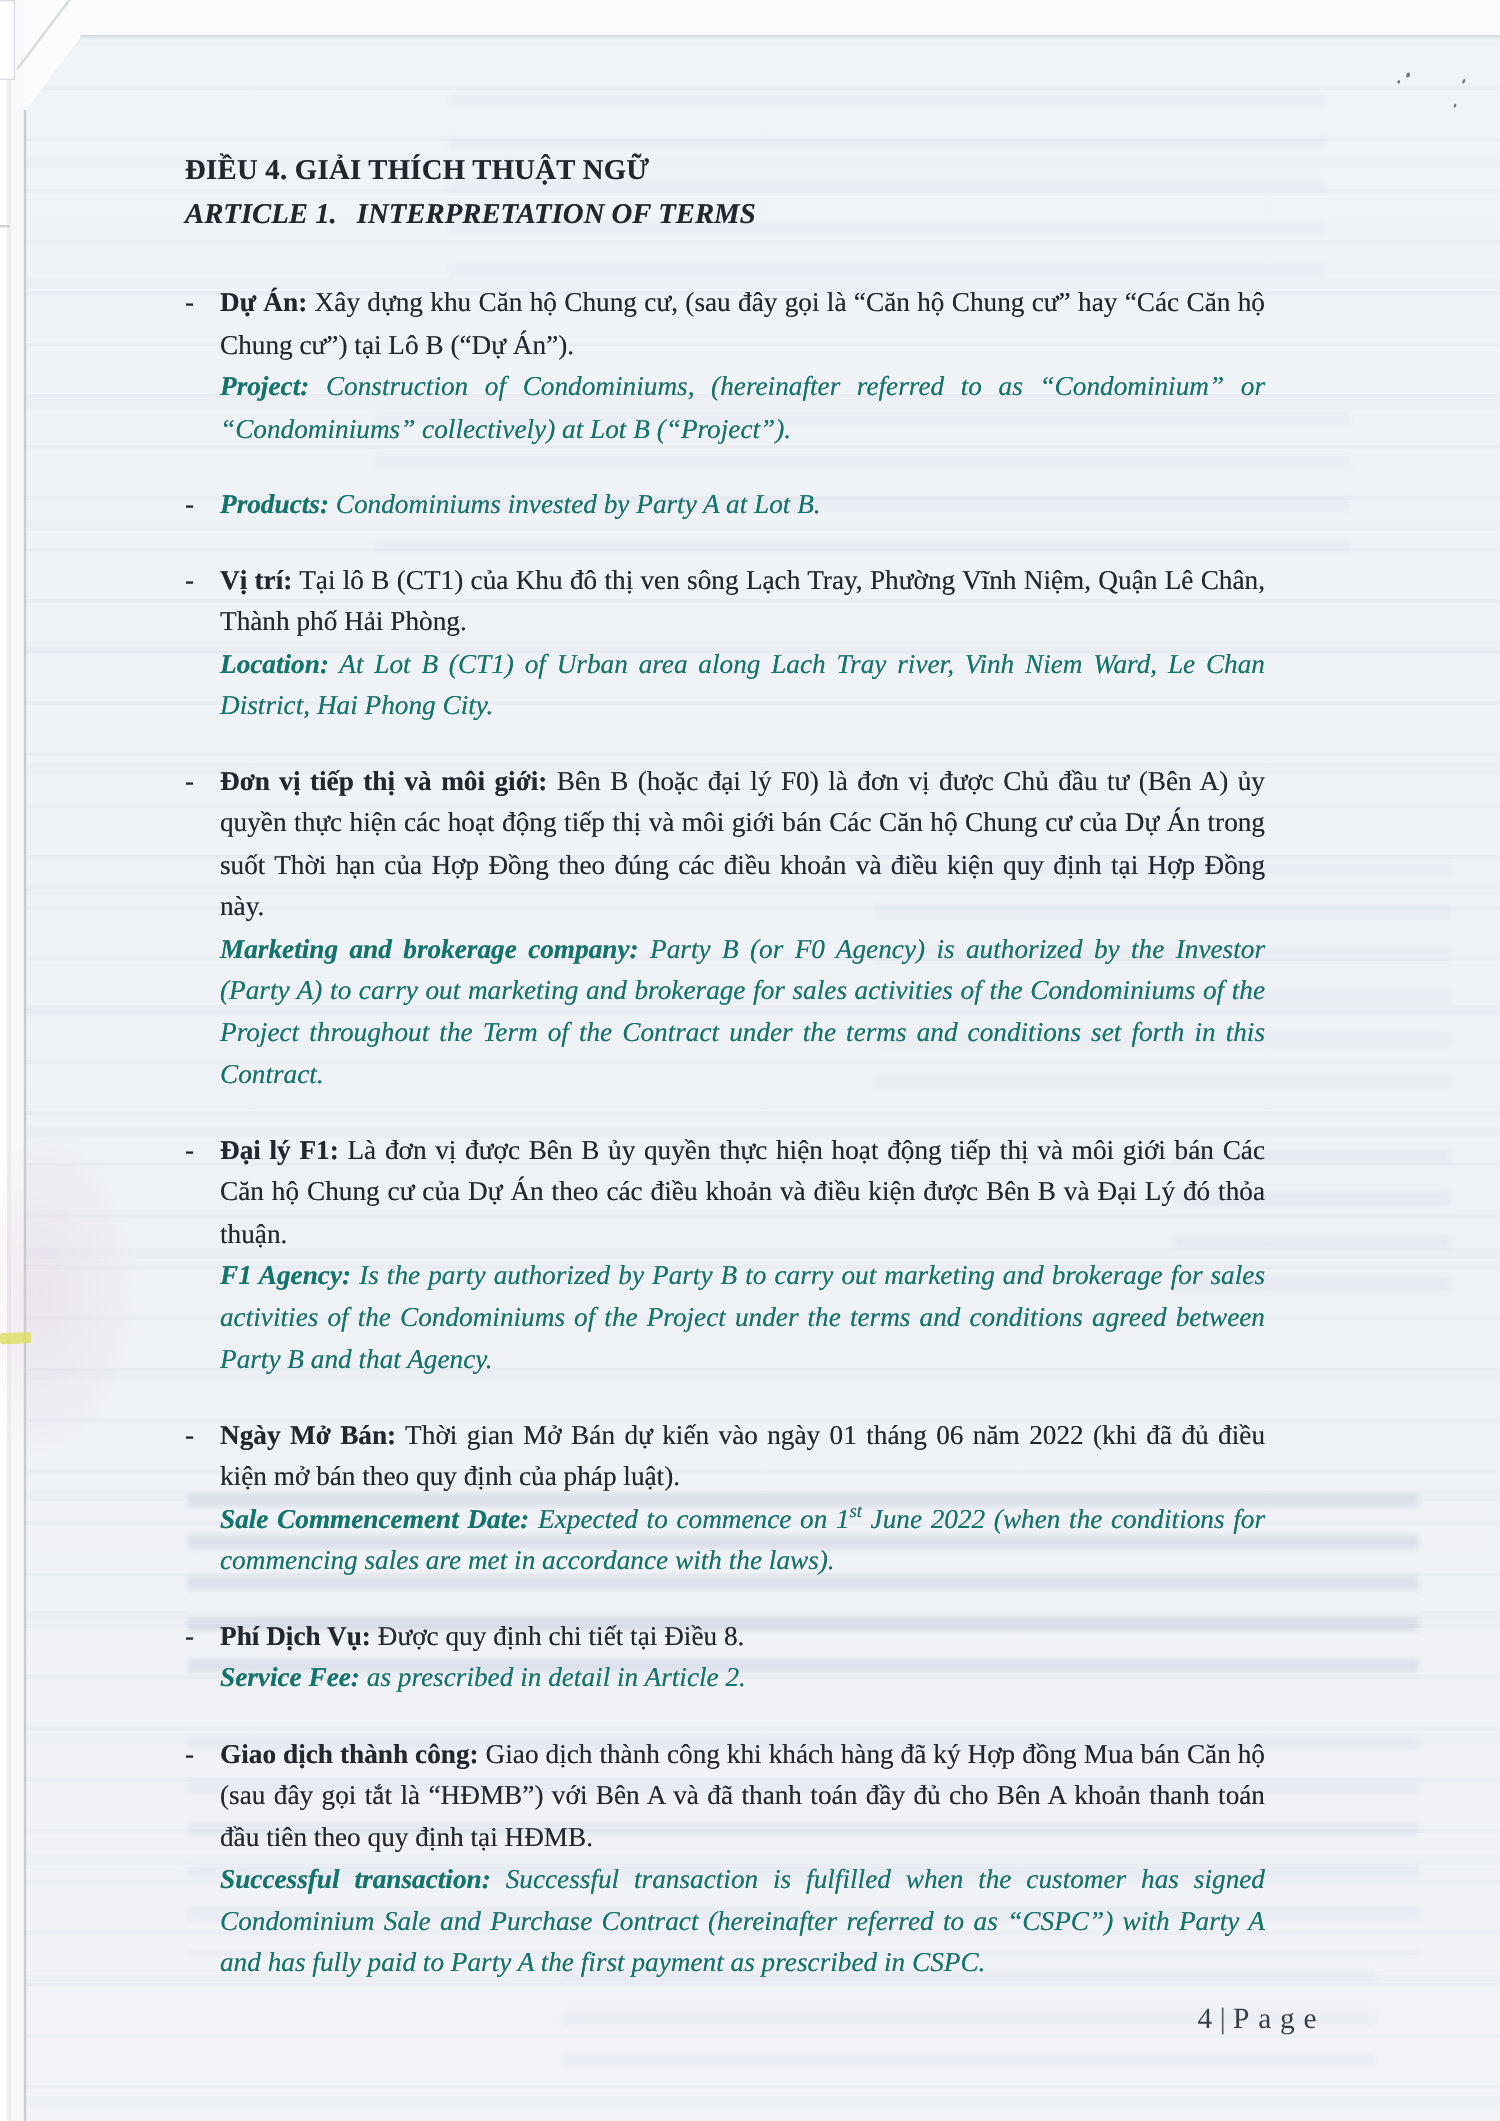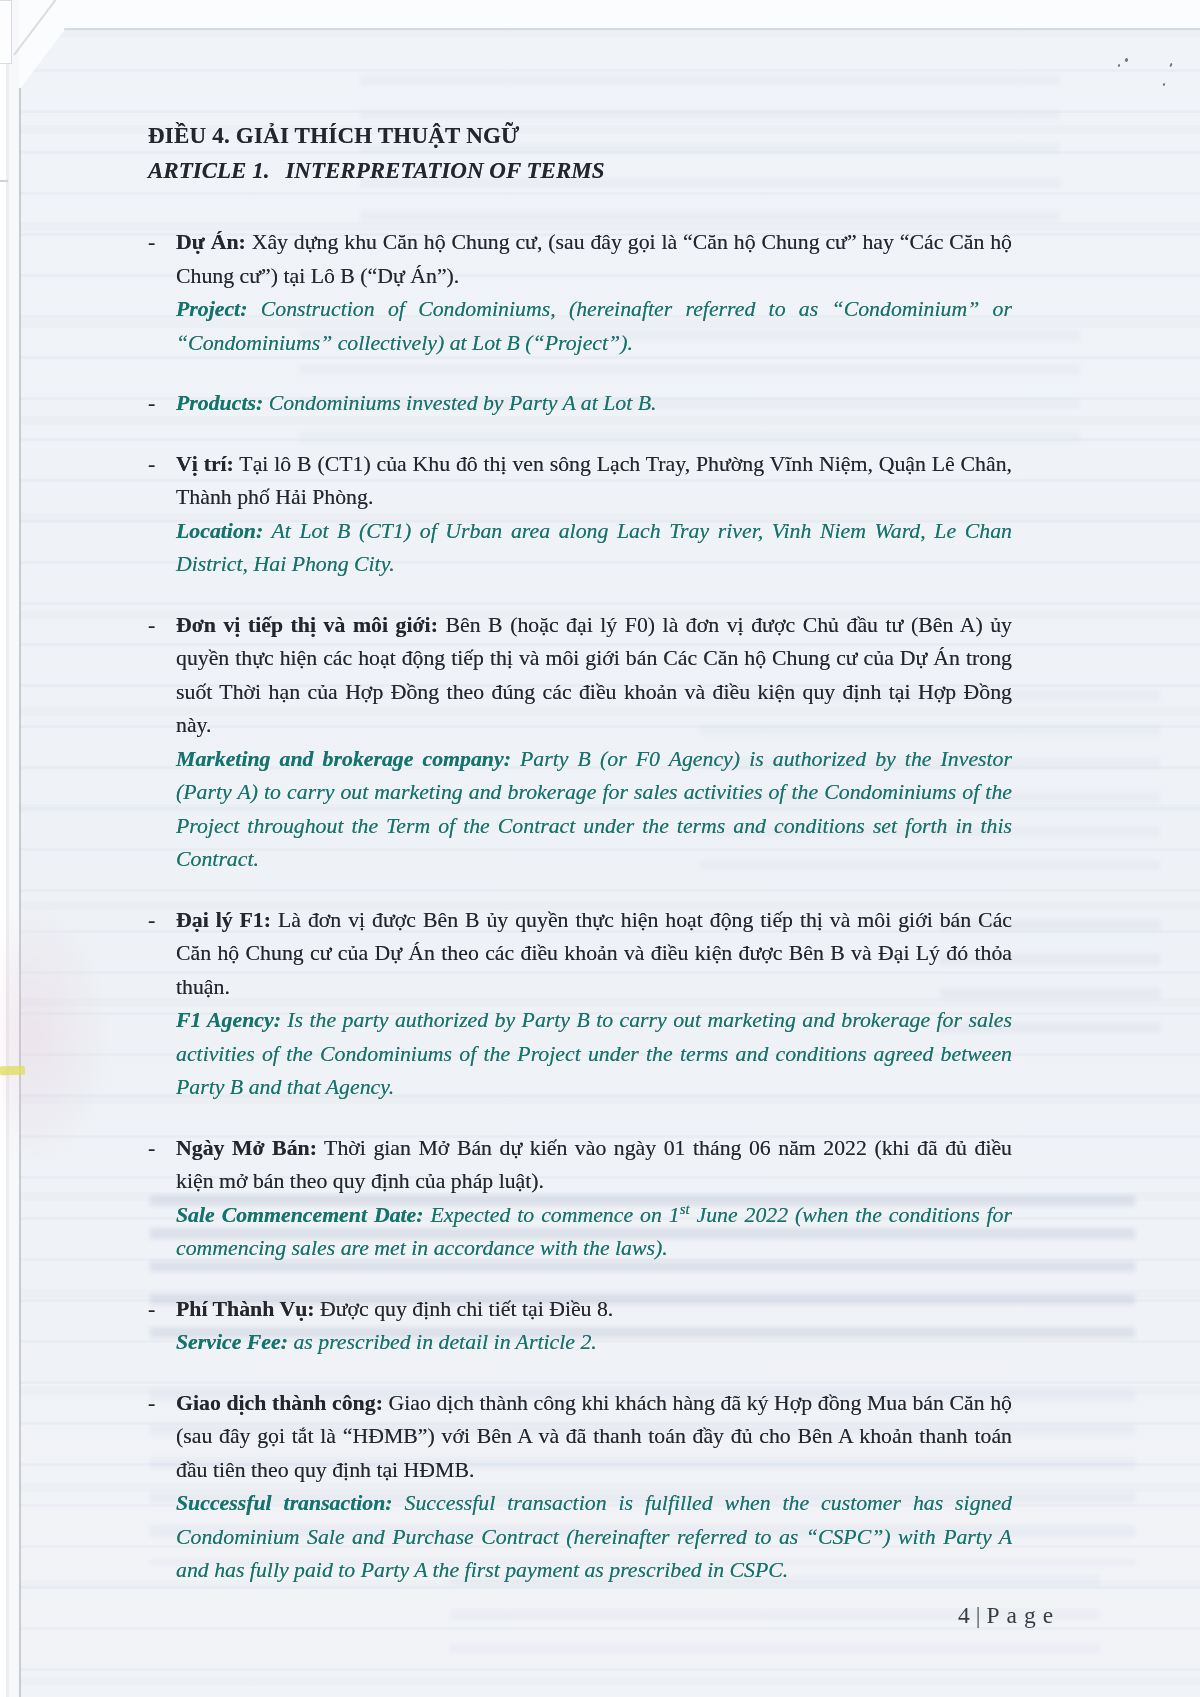--- a/index.html
+++ b/index.html
@@ -148,21 +148,21 @@
     <span class="dash">-</span>
     <div class="tb">
       <p class="vi"><b>Ngày Mở Bán:</b> <span>Thời gian Mở Bán dự kiến vào ngày 01 tháng 06 năm 2022 (khi đã đủ điều kiện mở bán theo quy định của pháp luật).</span></p>
       <p class="en"><b>Sale Commencement Date:</b> <span>Expected to commence on 1</span><sup>st</sup><span> June 2022 (when the conditions for commencing sales are met in accordance with the laws).</span></p>
     </div>
   </div>
 
   <div class="term-item">
     <span class="dash">-</span>
     <div class="tb">
-      <p class="vi"><b>Phí Thành Vụ:</b> <span>Được quy định chi tiết tại Điều 8.</span></p>
+      <p class="vi"><b>Phí Dịch Vụ:</b> <span>Được quy định chi tiết tại Điều 8.</span></p>
       <p class="en"><b>Service Fee:</b> <span>as prescribed in detail in Article 2.</span></p>
     </div>
   </div>
 
   <div class="term-item">
     <span class="dash">-</span>
     <div class="tb">
       <p class="vi"><b>Giao dịch thành công:</b> <span>Giao dịch thành công khi khách hàng đã ký Hợp đồng Mua bán Căn hộ (sau đây gọi tắt là “HĐMB”) với Bên A và đã thanh toán đầy đủ cho Bên A khoản thanh toán đầu tiên theo quy định tại HĐMB.</span></p>
       <p class="en"><b>Successful transaction:</b> <span>Successful transaction is fulfilled when the customer has signed Condominium Sale and Purchase Contract (hereinafter referred to as “CSPC”) with Party A and has fully paid to Party A the first payment as prescribed in CSPC.</span></p>
     </div>

